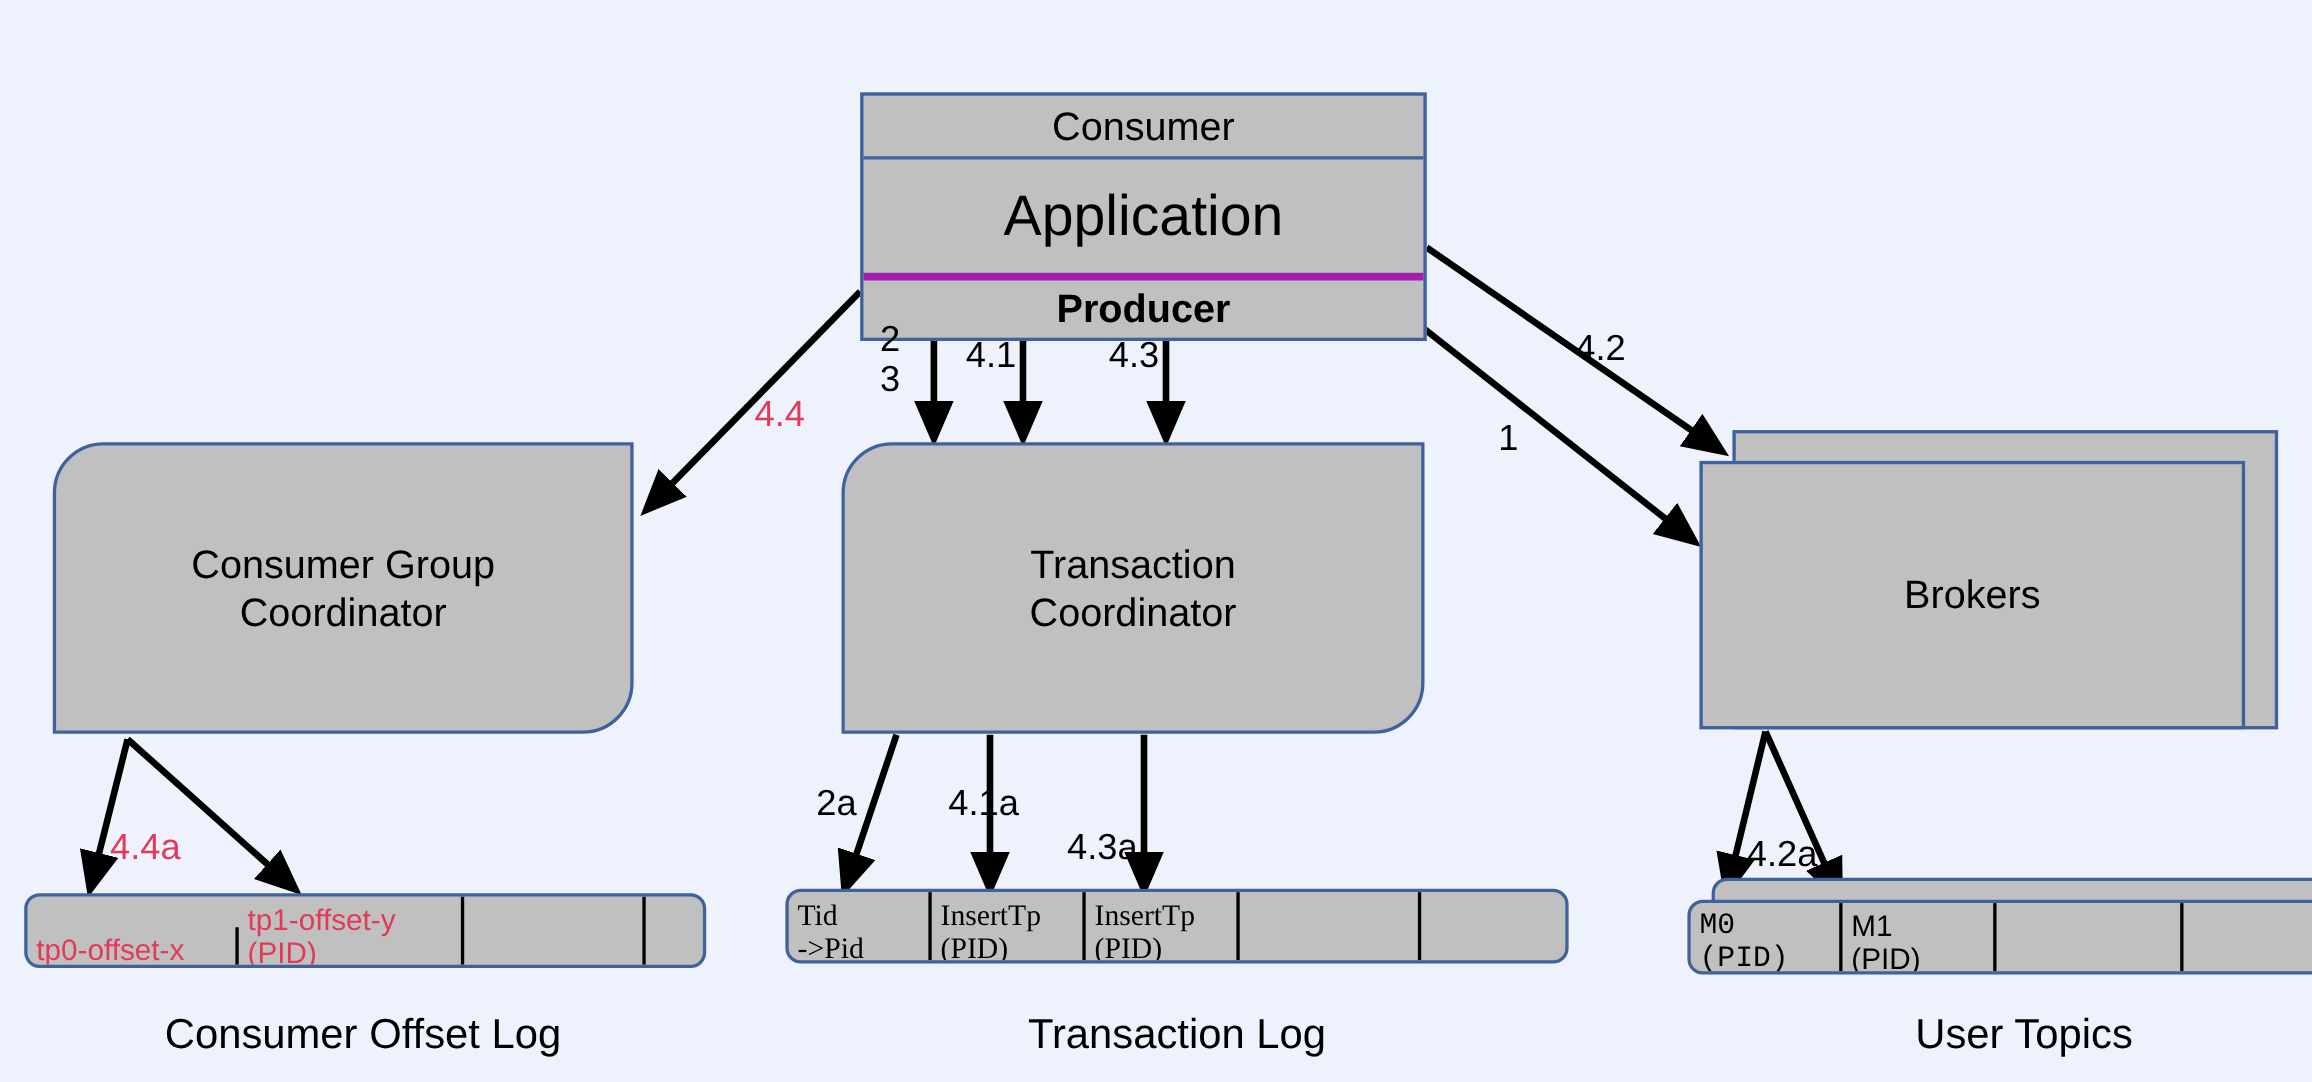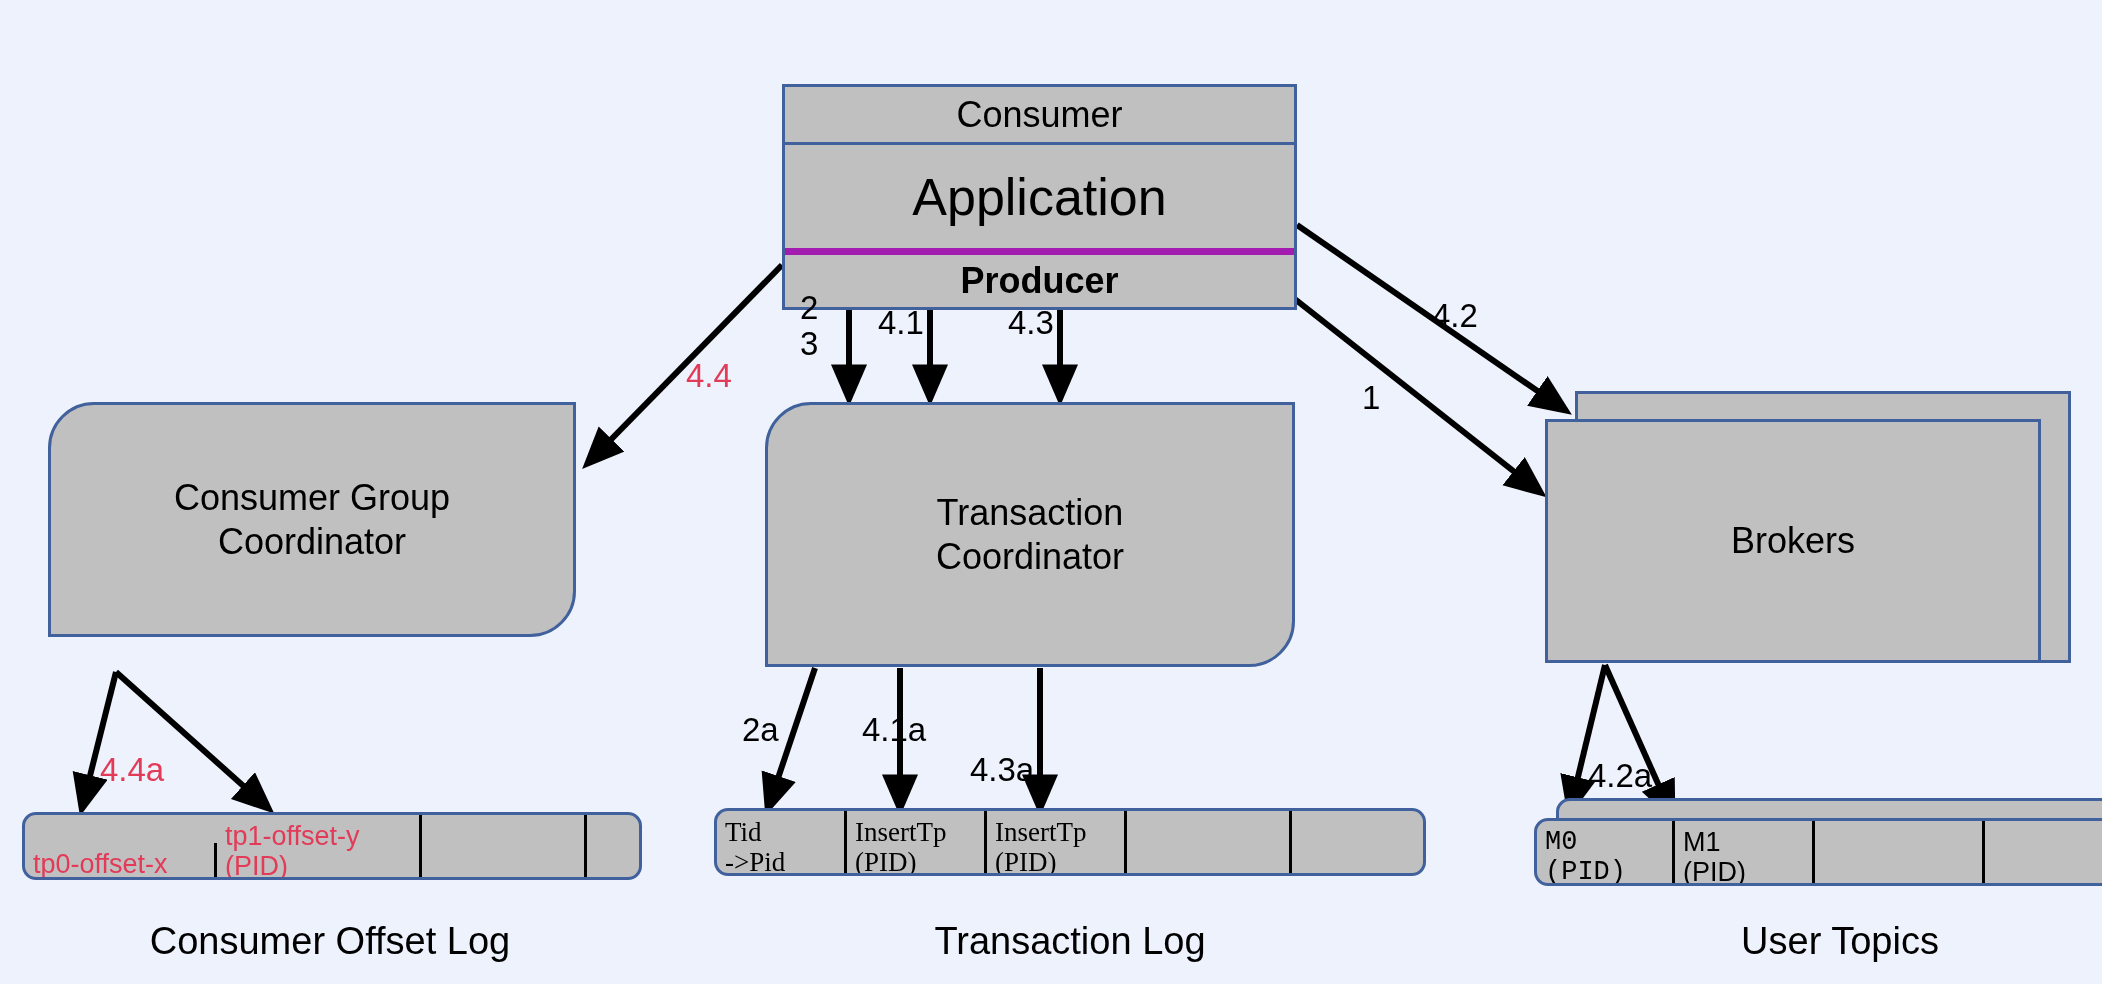--- a/index.html
+++ b/index.html
@@ -59,21 +59,21 @@
   #row-consumer { height: 58px; border-bottom: 3px solid #41619d; font-size: 36px; }
   #row-application { height: 110px; border-bottom: 7px solid #a21caf; font-size: 52px; }
   #row-producer { height: 52px; font-size: 36px; font-weight: bold; }
 
   
   .coord {
     border-radius: 46px 0 46px 0;
     font-size: 36px;
   }
   #consumer-group-coordinator {
-    left: 48px; top: 402px; width: 528px; height: 235px;
+    left: 48px; top: 402px; width: 528px; height: 265px;
   }
   #transaction-coordinator {
     left: 765px; top: 402px; width: 530px; height: 265px;
   }
 
   
   #brokers-back {
     left: 1575px; top: 391px; width: 496px; height: 272px;
     border-radius: 0;
   }

